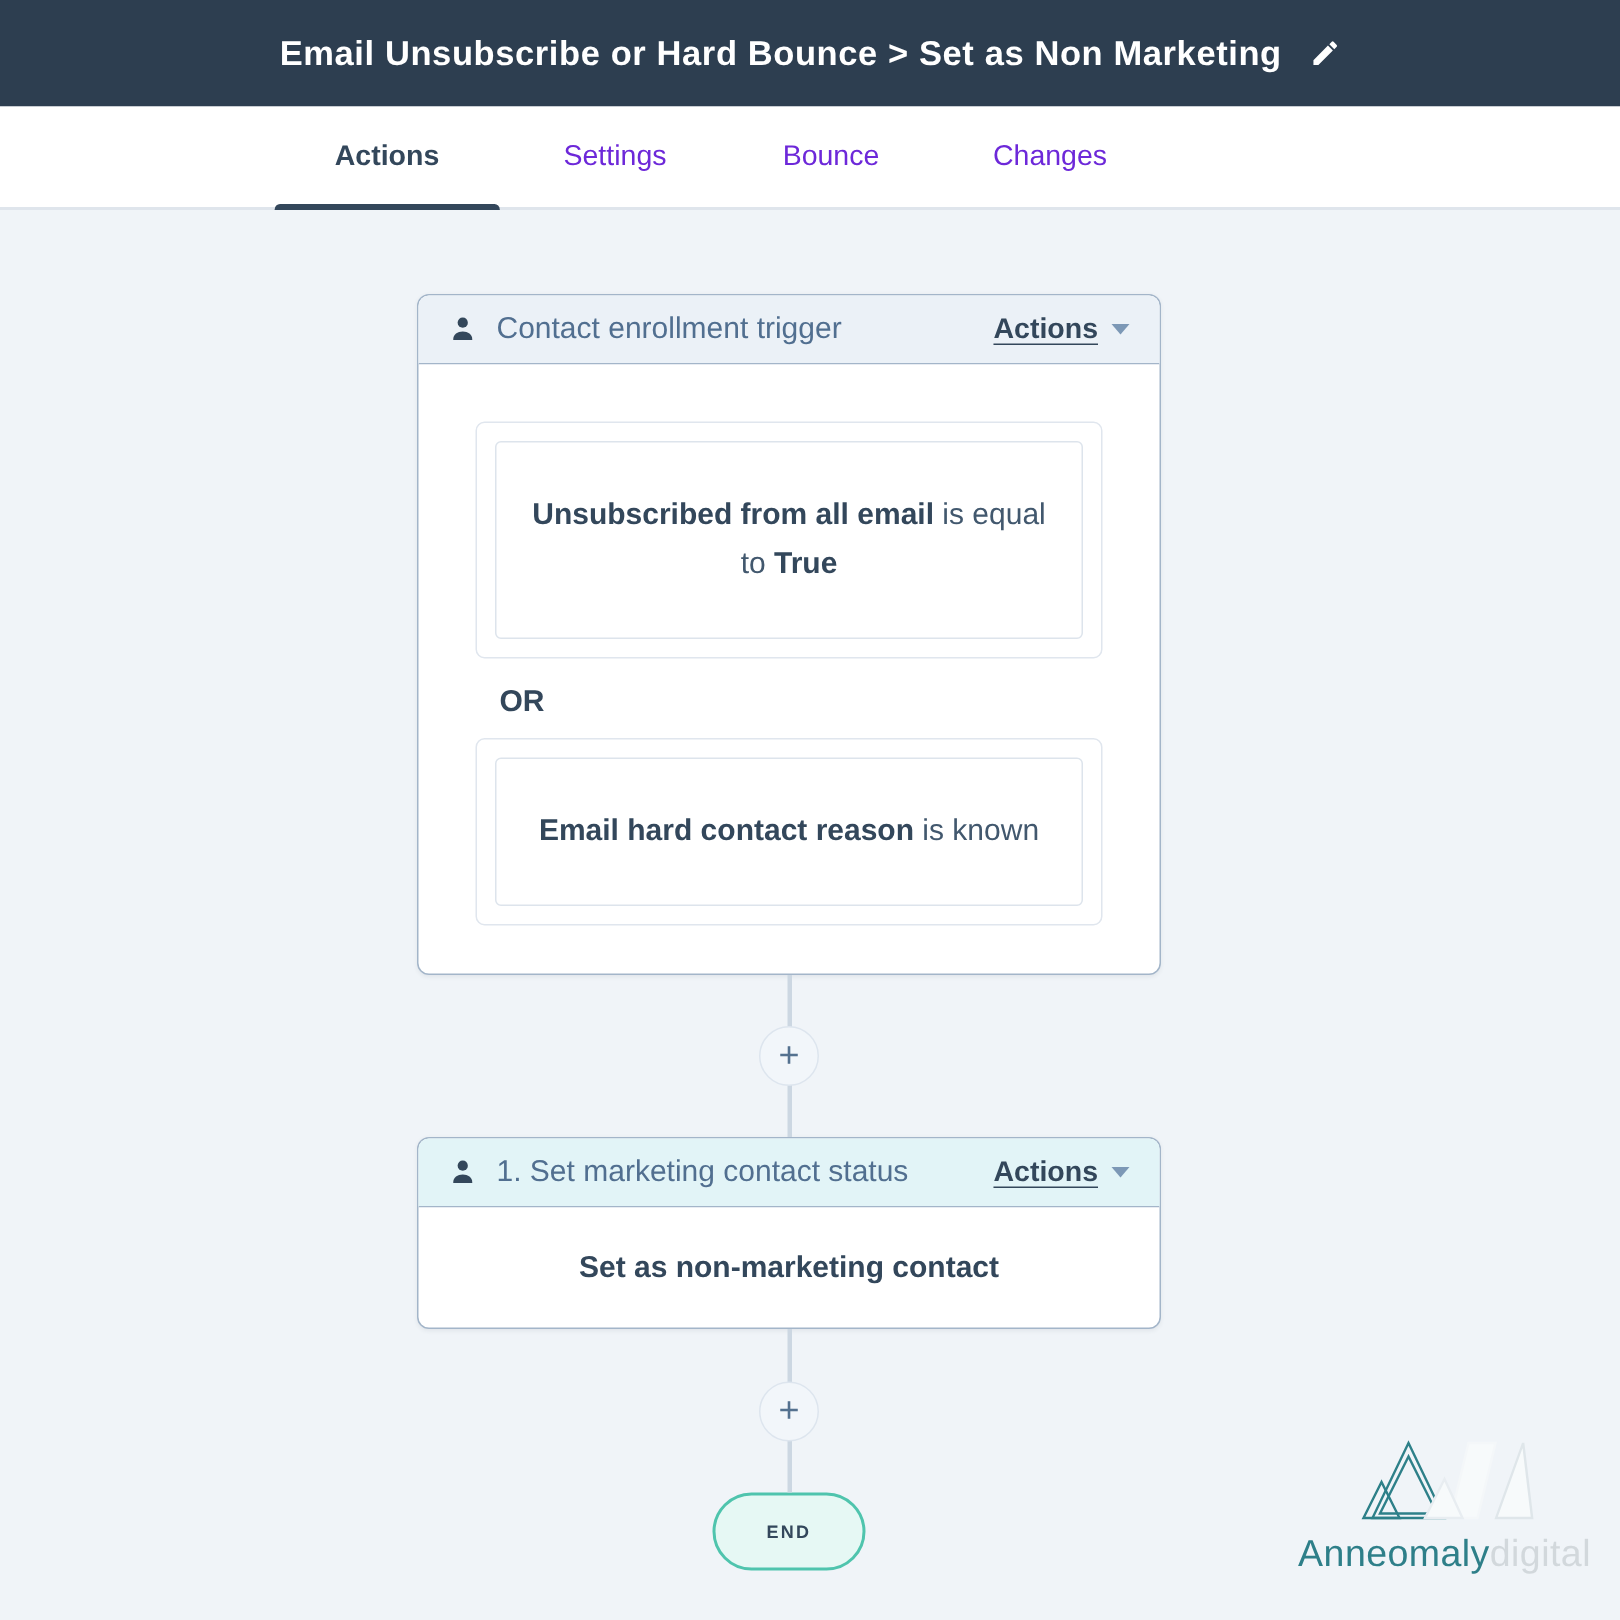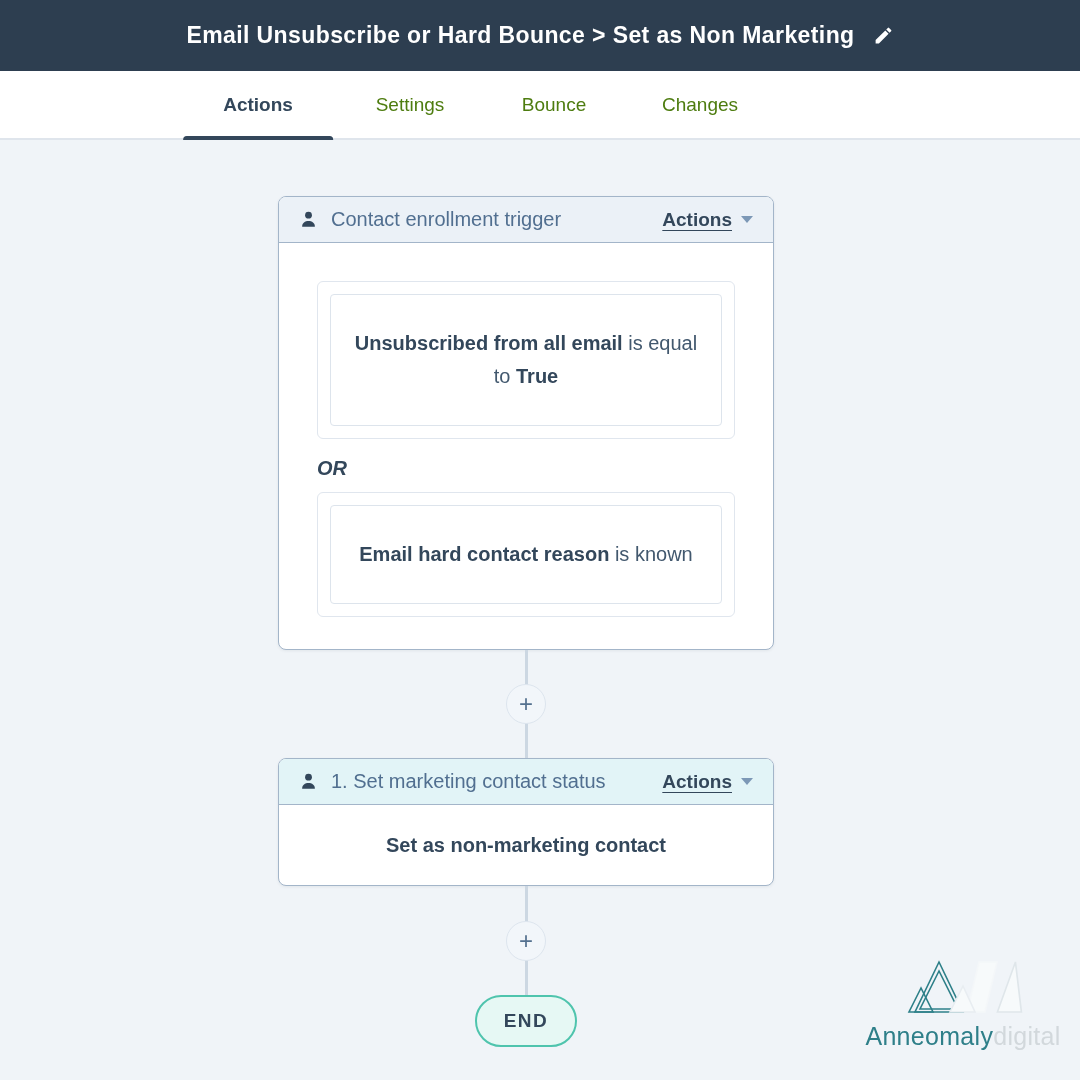--- a/index.html
+++ b/index.html
@@ -25,21 +25,21 @@
   
   .tab-bar {
     position: absolute; left: 0; top: 71px; width: 1080px; height: 69px;
     background: #ffffff;
     border-bottom: 2px solid #dfe5ec;
   }
   .tab {
     position: absolute; top: 0; height: 100%;
     display: flex; align-items: center;
     transform: translateX(-50%);
-    font-size: 19px; color: #4d7c0f; cursor: pointer;
+    font-size: 19px; color: #6d28d9; cursor: pointer;
     white-space: nowrap;
   }
   .tab.active { color: #33475b; font-weight: 700; }
   .tab.active::after {
     content: ""; position: absolute; left: 50%; transform: translateX(-50%);
     bottom: -5px; width: 150px; height: 7px; border-radius: 4px;
     background: #33475b;
   }
   .tab-actions  { left: 258px; }
   .tab-settings { left: 410px; }
@@ -93,22 +93,21 @@
   }
   .filter-box {
     border: 1px solid #dde4ec; border-radius: 4px;
     padding: 32px 14px;
     text-align: center;
     font-size: 20px; line-height: 33px; color: #42586e;
   }
   .filter-box b { color: #33475b; font-weight: 700; }
   .or-label {
     font-size: 20px; font-weight: 700; color: #33475b;
-    margin: 18px 0 12px 0;
-    font-style: italic;
+    margin: 18px 0 12px 16px;
   }
 
   .action-body {
     height: 80px; display: flex; align-items: center; justify-content: center;
     font-size: 20px; font-weight: 700; color: #33475b;
     border-radius: 0 0 7px 7px;
   }
 
   
   .connector { position: relative; height: 108px; display: flex; justify-content: center; }
@@ -120,21 +119,21 @@
     display: flex; align-items: center; justify-content: center;
     color: #54718f; font-size: 24px; font-weight: 400; cursor: pointer;
     line-height: 1;
   }
 
   
   .end-pill {
     width: 102px; height: 52px; border-radius: 26px;
     background: #e6f8f4; border: 2px solid #4fc4ad;
     display: flex; align-items: center; justify-content: center;
-    font-size: 19px; font-weight: 700; color: #33475b; letter-spacing: 1.5px;
+    font-size: 12px; font-weight: 700; color: #33475b; letter-spacing: 1.5px;
   }
 
   
   .brand {
     position: absolute; left: 878px; top: 818px; width: 170px;
     display: flex; flex-direction: column; align-items: center;
   }
   .brand-text { font-size: 25px; font-weight: 400; letter-spacing: 0.3px; margin-top: 2px; }
   .brand-text .brand-name { color: #2e7f89; }
   .brand-text .brand-suffix { color: #d2d8dc; }

